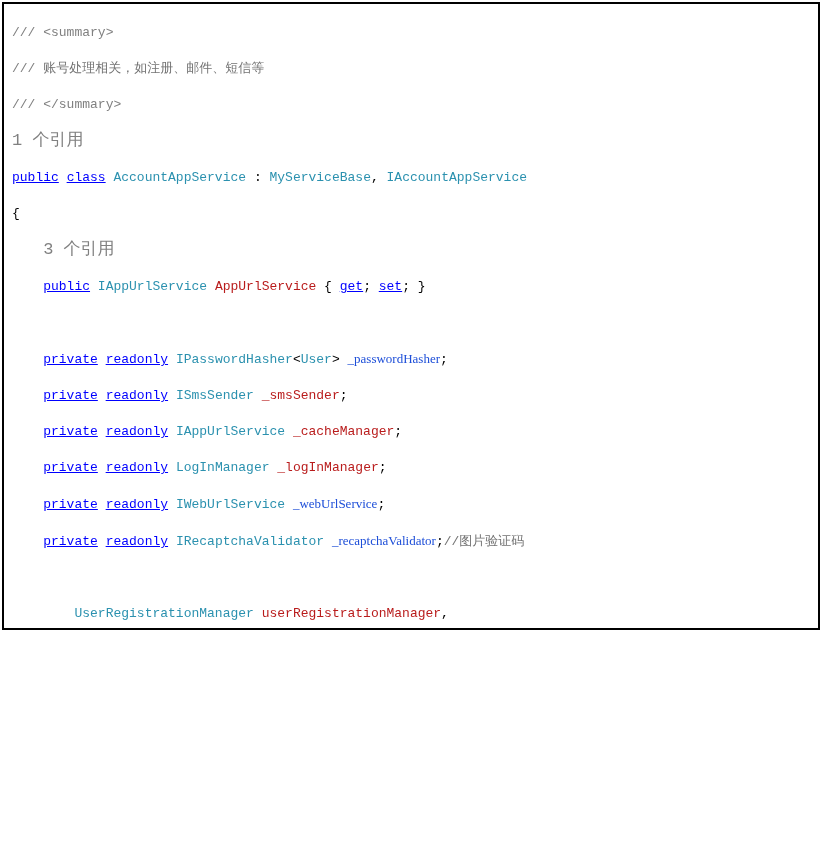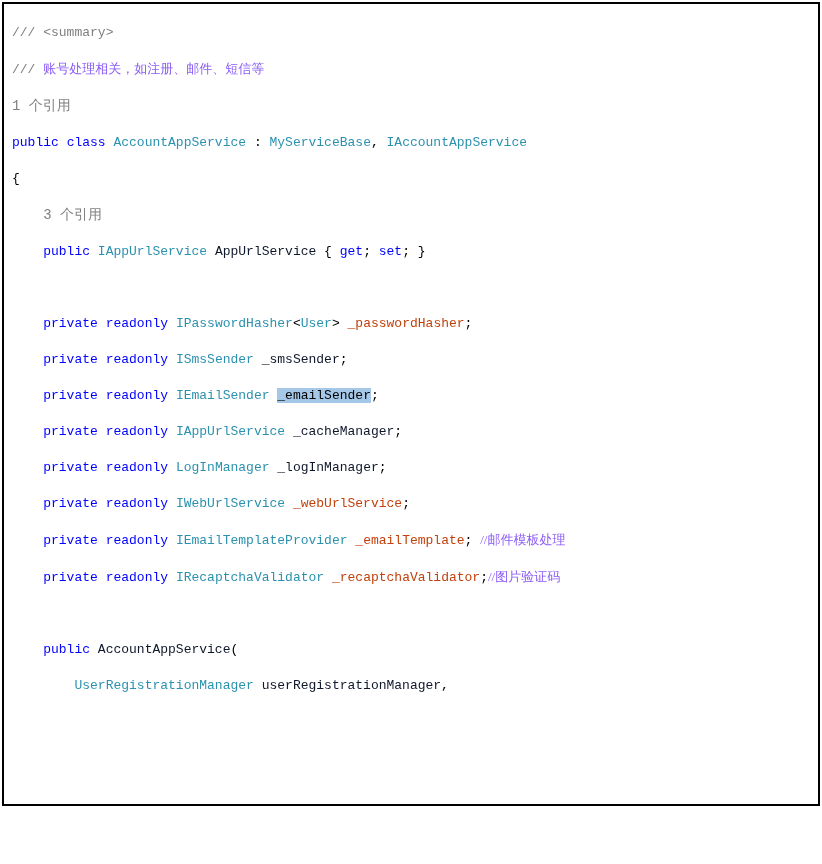--- a/index.html
+++ b/index.html
@@ -7,63 +7,61 @@
       font-family: Consolas, 'Courier New', monospace;
       font-size: 13px;
       background: #ffffff;
       color: #000;
       line-height: 18px;
       padding: 2px;
     }
     .editor-border {
       border: 2px solid #000;
       width: 818px;
-      height: 804px;
+      height: 628px;
       overflow: hidden;
       background: #fff;
     }
     .code-area {
       padding: 2px 0 2px 8px;
       white-space: pre;
       font-family: Consolas, 'Courier New', monospace;
     }
     .line { white-space: pre; }
-    .kw-blue { color: #0000ff; }
+    .kw-blue { color: #0000ff; text-decoration: underline; }
     .type-teal { color: #2b91af; }
     .punct { color: #000; }
-    .ident { color: #0f172a; }
+    .ident { color: #b91c1c; }
     .comment-gray { color: #808080; }
-    .comment-green { color: #8b5cf6; font-family: Liberation Serif, serif; }
-    .codelens { color: #808080; font-size: 14px; }
-    .dimmed { color: #c2410c; }
+    .comment-green { color: #737373; }
+    .codelens { color: #808080; font-size: 17px; }
+    .dimmed { color: #1d4ed8; font-family: Liberation Serif, serif; }
     .sel-highlight { background: #a6c8e8; }
   </style>
 </head>
 <body>
 
 <div class="editor-border">
 <div class="code-area">
 <div class="line"><span class="comment-gray">/// </span><span class="comment-gray">&lt;summary&gt;</span></div>
 <div class="line"><span class="comment-gray">/// </span><span class="comment-green">账号处理相关，如注册、邮件、短信等</span></div>
+<div class="line"><span class="comment-gray">/// </span><span class="comment-gray">&lt;/summary&gt;</span></div>
 <div class="line"><span class="codelens">1 个引用</span></div>
 <div class="line"><span class="kw-blue">public</span> <span class="kw-blue">class</span> <span class="type-teal">AccountAppService</span> <span class="punct">:</span> <span class="type-teal">MyServiceBase</span><span class="punct">,</span> <span class="type-teal">IAccountAppService</span></div>
 <div class="line"><span class="punct">{</span></div>
 <div class="line">    <span class="codelens">3 个引用</span></div>
 <div class="line">    <span class="kw-blue">public</span> <span class="type-teal">IAppUrlService</span> <span class="ident">AppUrlService</span> <span class="punct">{</span> <span class="kw-blue">get</span><span class="punct">;</span> <span class="kw-blue">set</span><span class="punct">;</span> <span class="punct">}</span></div>
 <div class="line"> </div>
 <div class="line">    <span class="kw-blue">private</span> <span class="kw-blue">readonly</span> <span class="type-teal">IPasswordHasher</span><span class="punct">&lt;</span><span class="type-teal">User</span><span class="punct">&gt;</span> <span class="dimmed">_passwordHasher</span><span class="punct">;</span></div>
 <div class="line">    <span class="kw-blue">private</span> <span class="kw-blue">readonly</span> <span class="type-teal">ISmsSender</span> <span class="ident">_smsSender</span><span class="punct">;</span></div>
-<div class="line">    <span class="kw-blue">private</span> <span class="kw-blue">readonly</span> <span class="type-teal">IEmailSender</span> <span class="sel-highlight">_emailSender</span><span class="punct">;</span></div>
 <div class="line">    <span class="kw-blue">private</span> <span class="kw-blue">readonly</span> <span class="type-teal">IAppUrlService</span> <span class="ident">_cacheManager</span><span class="punct">;</span></div>
 <div class="line">    <span class="kw-blue">private</span> <span class="kw-blue">readonly</span> <span class="type-teal">LogInManager</span> <span class="ident">_logInManager</span><span class="punct">;</span></div>
 <div class="line">    <span class="kw-blue">private</span> <span class="kw-blue">readonly</span> <span class="type-teal">IWebUrlService</span> <span class="dimmed">_webUrlService</span><span class="punct">;</span></div>
-<div class="line">    <span class="kw-blue">private</span> <span class="kw-blue">readonly</span> <span class="type-teal">IEmailTemplateProvider</span> <span class="dimmed">_emailTemplate</span><span class="punct">;</span> <span class="comment-green">//邮件模板处理</span></div>
 <div class="line">    <span class="kw-blue">private</span> <span class="kw-blue">readonly</span> <span class="type-teal">IRecaptchaValidator</span> <span class="dimmed">_recaptchaValidator</span><span class="punct">;</span><span class="comment-green">//图片验证码</span></div>
 <div class="line"> </div>
-<div class="line">    <span class="kw-blue">public</span> <span class="ident">AccountAppService</span><span class="punct">(</span></div>
 <div class="line">        <span class="type-teal">UserRegistrationManager</span> <span class="ident">userRegistrationManager</span><span class="punct">,</span></div>
 
 
 
 
 
 
 
 
 

